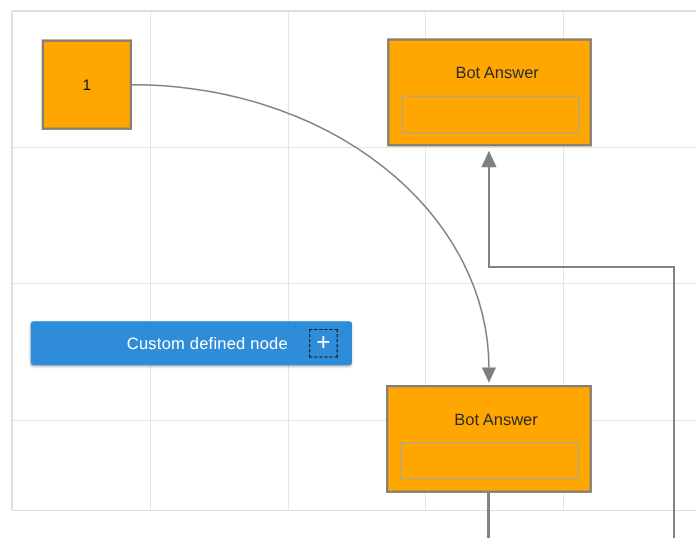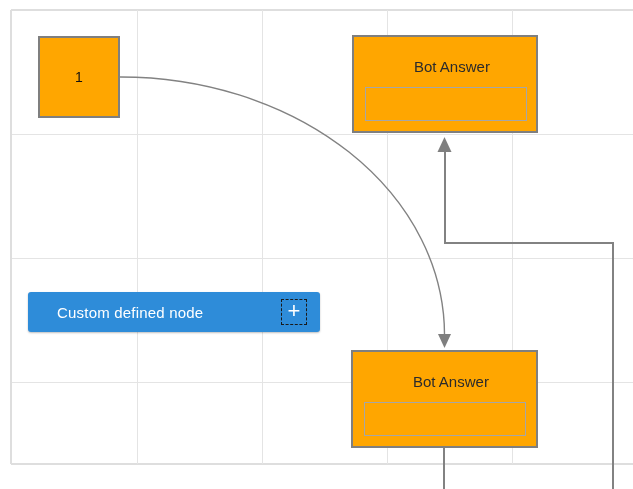--- a/index.html
+++ b/index.html
@@ -51,20 +51,21 @@
   }
   .node-custom {
     position: absolute;
     left: 28px; top: 292px; width: 292px; height: 40px;
     background: #2e8cd9;
     border-radius: 3px;
     box-shadow: 0 1px 2px rgba(0,0,0,0.25);
     display: flex; align-items: center;
     color: #ffffff;
     cursor: pointer;
+    justify-content: center;
   }
   .custom-label {
     margin-left: 29px;
     font-size: 15px;
     letter-spacing: 0.2px;
     white-space: nowrap;
   }
   .plus-box {
     position: absolute;
     right: 13px; top: 7px;

